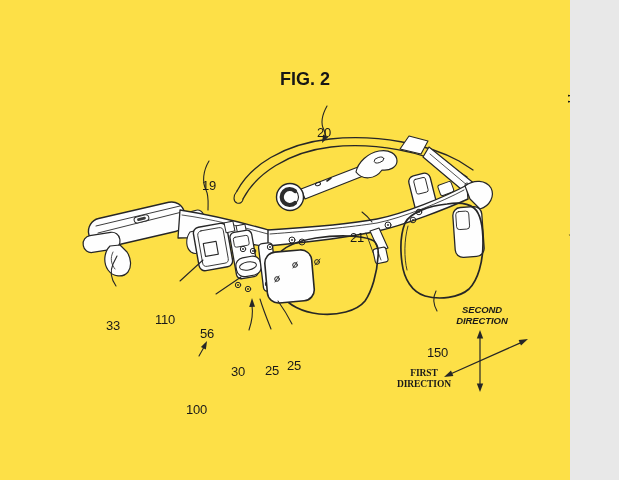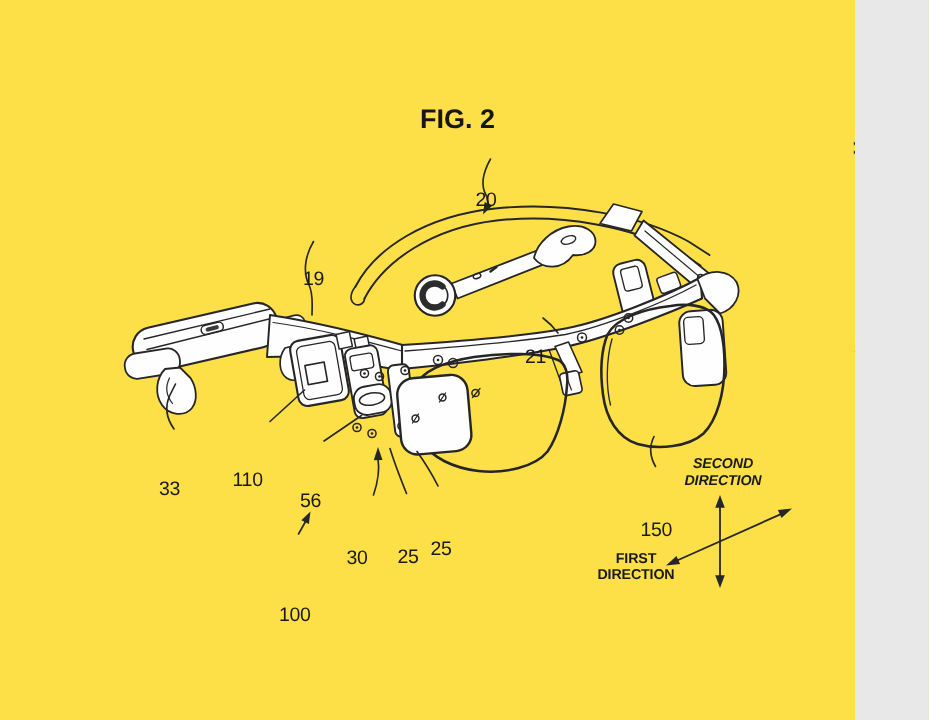--- a/index.html
+++ b/index.html
@@ -28,21 +28,21 @@
   .rl25{left:287px;top:326px;}
   .rl100{left:186px;top:370px;}
   .rl21{left:350px;top:198px;}
   .rl120{left:427px;top:313px;}
   .dir-label{
     position:absolute;width:84px;text-align:center;
     font-size:9.5px;font-weight:700;line-height:10.5px;
     letter-spacing:-0.1px;color:#191919;
   }
   .dir-second{left:440px;top:305px;font-style:italic;}
-  .dir-first{left:382px;top:368px;}
+  .dir-first{left:382px;top:368px;font-family:Liberation Serif, serif;}
   .vh{
     position:absolute;left:563px;width:16px;
     writing-mode:vertical-rl;
     font-family:"Liberation Serif",serif;font-weight:700;
     font-size:10px;letter-spacing:0.3px;color:#1c1c1c;
     white-space:pre;
   }
   .vh1{top:55px;}
   .vh2{top:199px;}
   .vh3{top:329px;}

